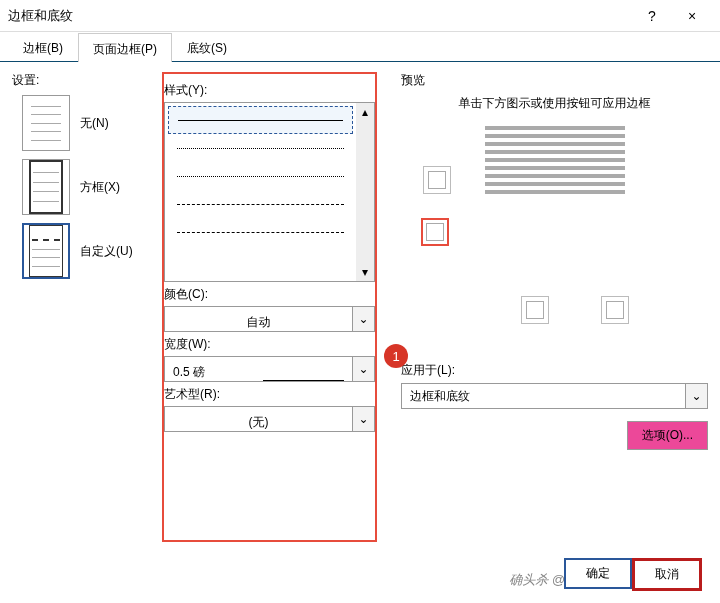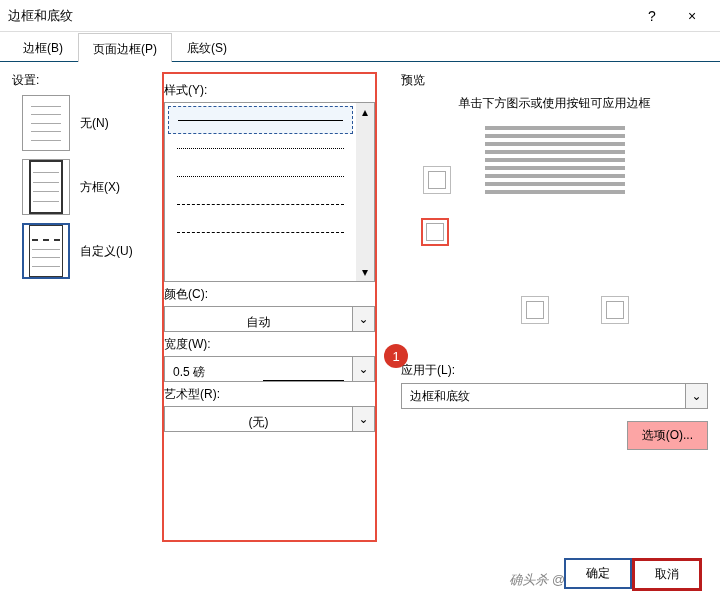--- a/index.html
+++ b/index.html
@@ -42,21 +42,21 @@
 .preview-area { position: relative; height: 200px; }
 .preview-page { width: 140px; height: 100px; margin: 10px auto 0; position: relative; }
 .preview-page .ln { height: 4px; background: #aaa; margin: 4px 0; }
 .side-btn { position: absolute; width: 28px; height: 28px; border: 1px solid #bbb; background: #fff; display: flex; align-items: center; justify-content: center; }
 .side-btn.red { border: 2px solid #e74c3c; padding: 1px; }
 .side-btn-inner { width: 18px; height: 18px; border: 1px solid #aaa; }
 .callout { position: absolute; left: 384px; top: 344px; display: flex; align-items: center; }
 .callout-num { width: 24px; height: 24px; border-radius: 50%; background: #d73527; color: #fff; display: flex; align-items: center; justify-content: center; margin-right: 8px; font-size: 13px; }
 .callout-text { background: #555; color: #fff; padding: 8px 12px; font-size: 14px; }
 .apply-combo { border: 1px solid #999; height: 26px; display: flex; align-items: center; margin-top: 4px; }
-.options-btn { border: 1px solid #999; padding: 5px 14px; margin-left: auto; margin-top: 12px; display: block; background: #fca5a5; cursor: pointer; }
+.options-btn { border: 1px solid #999; padding: 5px 14px; margin-left: auto; margin-top: 12px; display: block; background: #ec4899; cursor: pointer; }
 .footer { position: absolute; bottom: 12px; right: 18px; display: flex; gap: 0; align-items: flex-start; }
 .footer button { border: 3px solid #b91c1c; padding: 5px 20px; background: #fff; cursor: pointer; }
 .footer .ok { border: 2px solid #2a579a; position: relative; }
 .watermark { position: absolute; right: 90px; bottom: 14px; color: #888; font-style: italic; font-size: 13px; }
 </style>
 </head>
 <body>
 
 <div class="titlebar">
   <span class="title">边框和底纹</span>

